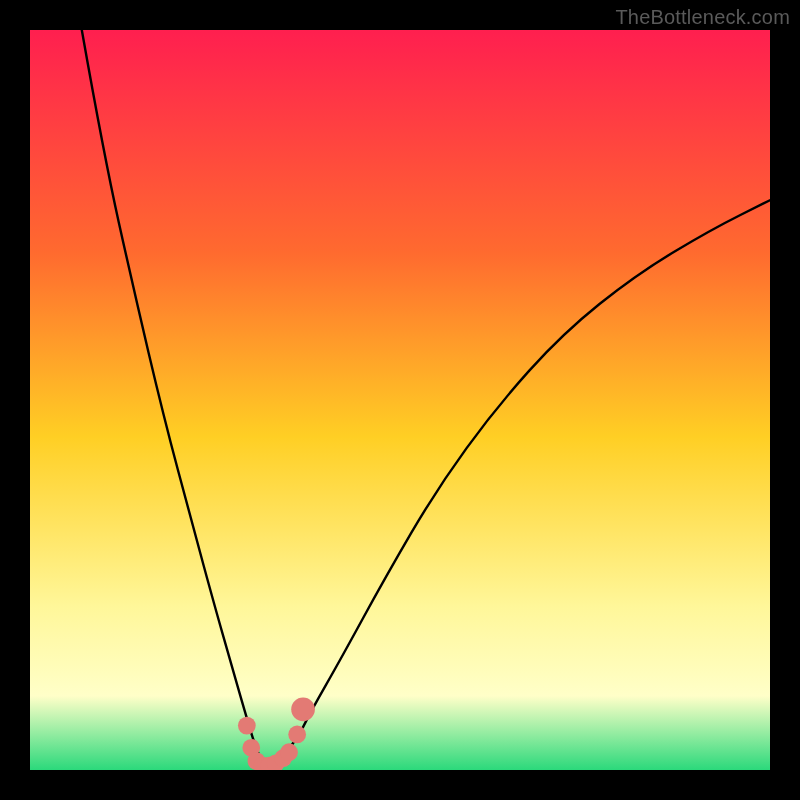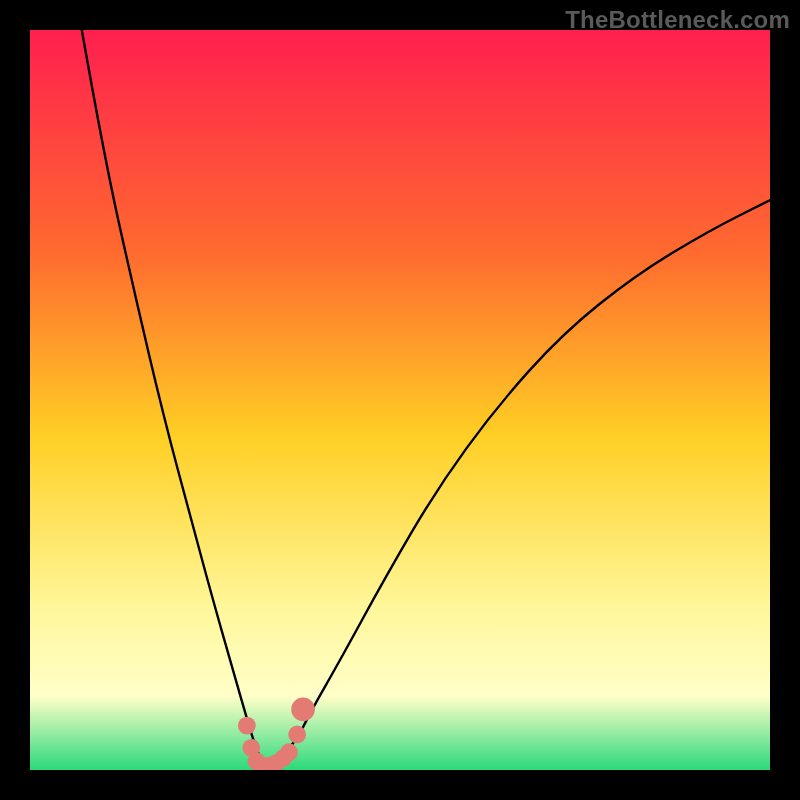--- a/index.html
+++ b/index.html
@@ -24,22 +24,22 @@
     top: 30px;
     width: 740px;
     height: 740px;
     overflow: hidden;
   }
   .attribution {
     position: absolute;
     top: 6px;
     right: 10px;
     color: #5a5a5a;
-    font-size: 24px;
-    font-weight: 700;
+    font-size: 20px;
+    font-weight: 400;
     letter-spacing: 0.2px;
   }
   svg {
     display: block;
   }
 </style>
 </head>
 <body>
 
 <div class="frame">

